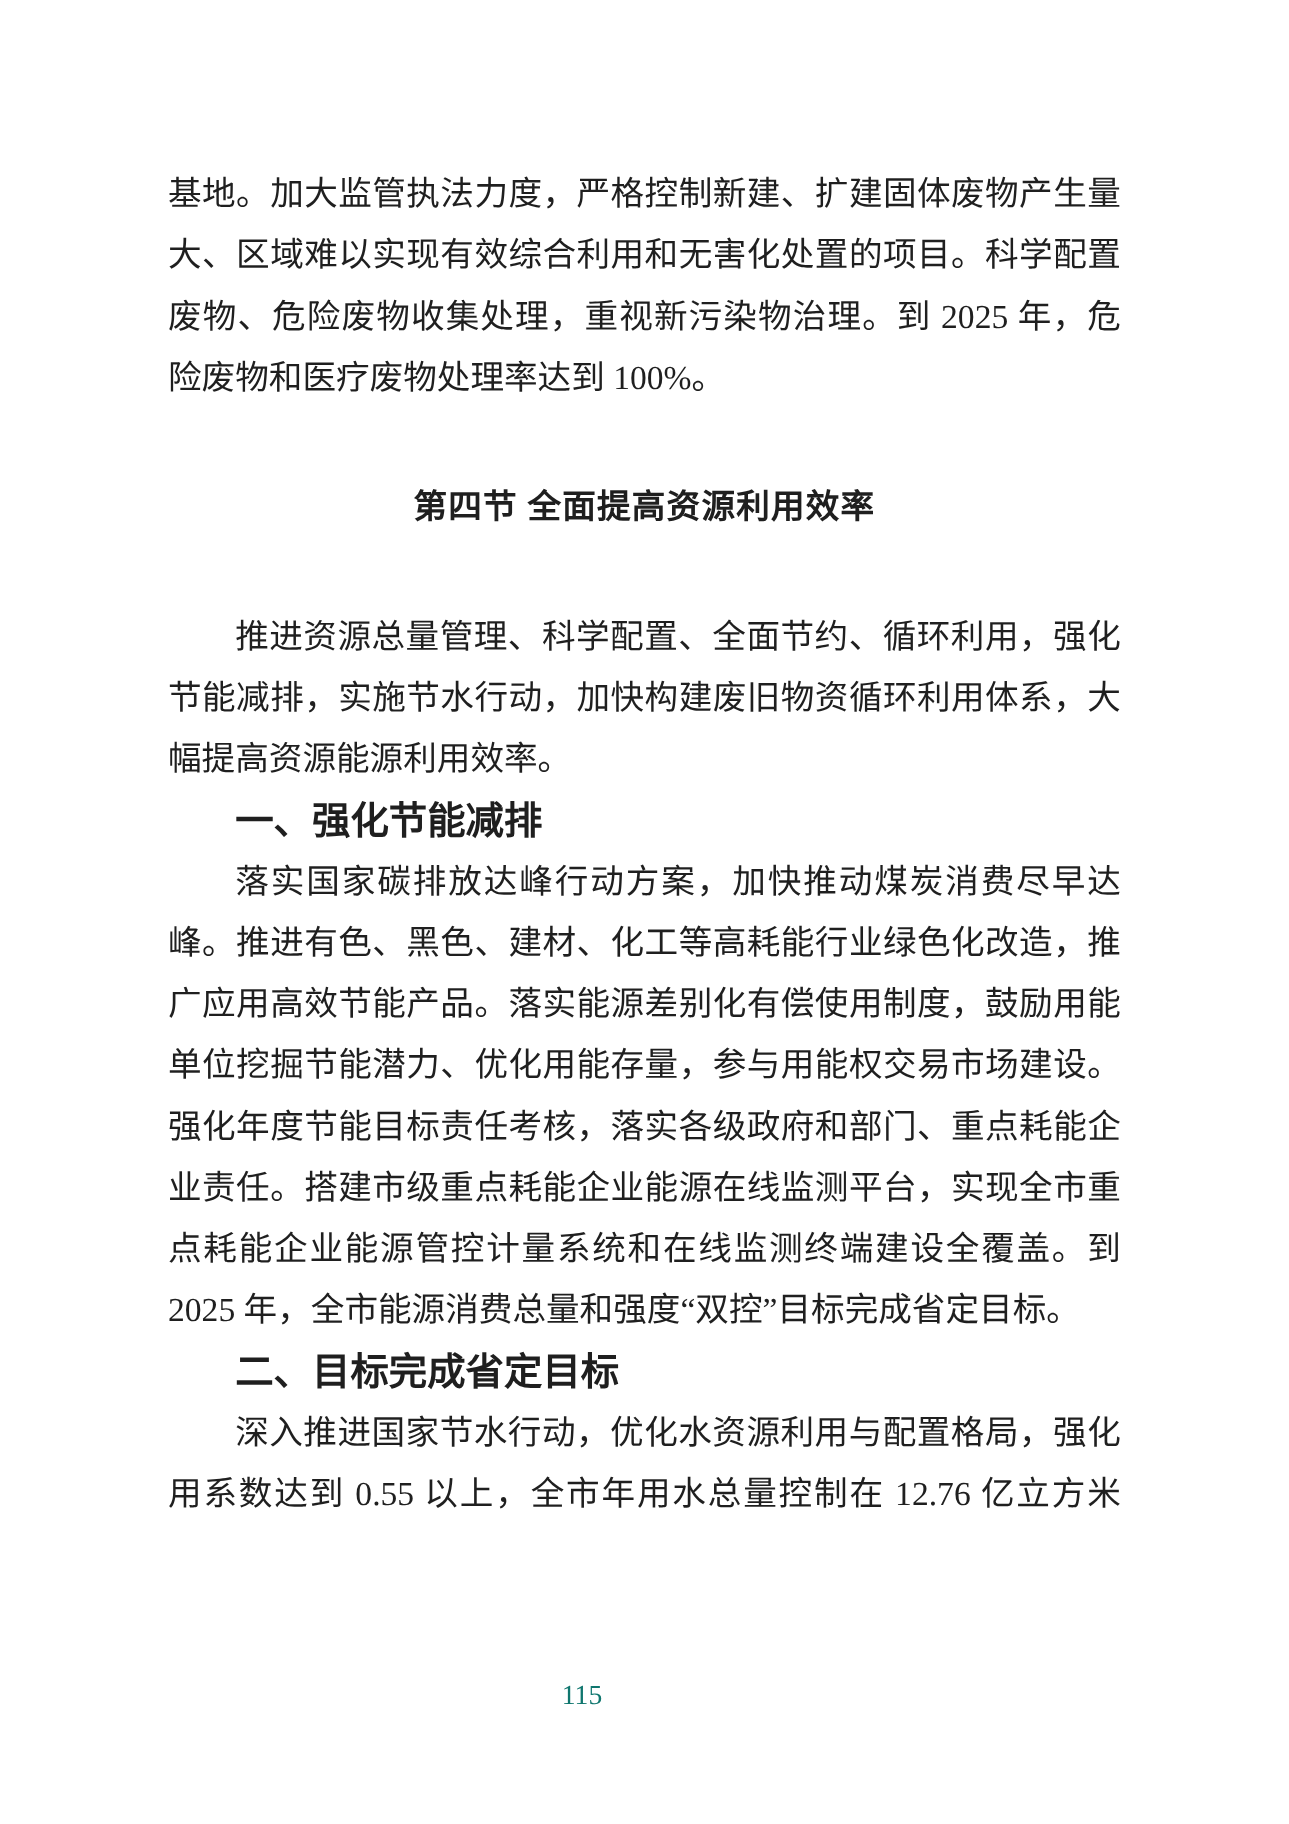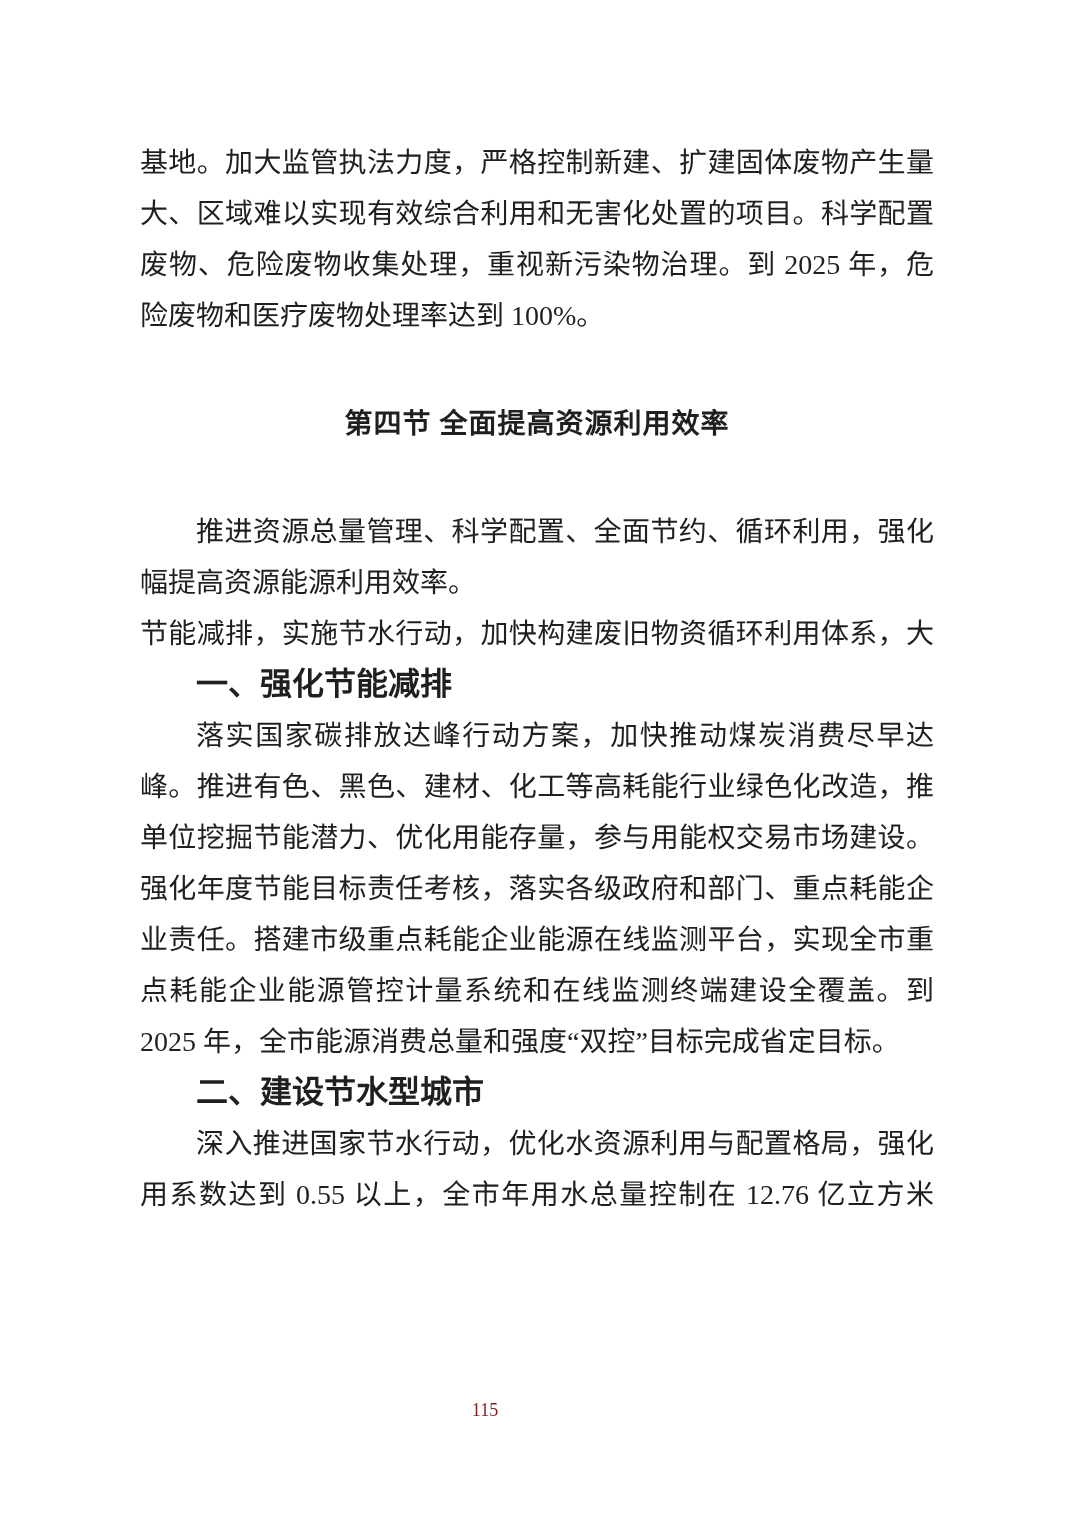--- a/index.html
+++ b/index.html
@@ -47,52 +47,53 @@
     font-size: 32px;
     line-height: 51px;
     text-indent: 56px;
   }
   .page-number {
     position: absolute;
     left: 0;
     right: 0;
     top: 1400px;
     text-align: center;
-    font-size: 18px;
+    font-size: 23px;
     font-family: "Liberation Serif", serif;
-    color: #7f1d1d;
+    color: #0f766e;
   }
 </style>
 </head>
 <body>
 
 <div class="page" style="background: rgb(255, 255, 255); color: rgb(31, 31, 31);">
   <main class="doc">
       <p class="paragraph">
         <span class="line">基地。加大监管执法力度，严格控制新建、扩建固体废物产生量</span>
         <span class="line">大、区域难以实现有效综合利用和无害化处置的项目。科学配置</span>
         <span class="line">废物、危险废物收集处理，重视新污染物治理。到 2025 年，危</span>
         <span class="line lastline">险废物和医疗废物处理率达到 100%。</span>
       </p>
       <h2 class="section-heading">第四节 全面提高资源利用效率</h2>
       <p class="paragraph">
         <span class="line indent">推进资源总量管理、科学配置、全面节约、循环利用，强化</span>
+        <span class="line">节能减排，实施节水行动，加快构建废旧物资循环利用体系，大</span>
         <span class="line lastline">幅提高资源能源利用效率。</span>
-        <span class="line">节能减排，实施节水行动，加快构建废旧物资循环利用体系，大</span>
       </p>
       <h3 class="sub-heading">一、强化节能减排</h3>
       <p class="paragraph">
         <span class="line indent">落实国家碳排放达峰行动方案，加快推动煤炭消费尽早达</span>
         <span class="line">峰。推进有色、黑色、建材、化工等高耗能行业绿色化改造，推</span>
+        <span class="line">广应用高效节能产品。落实能源差别化有偿使用制度，鼓励用能</span>
         <span class="line">单位挖掘节能潜力、优化用能存量，参与用能权交易市场建设。</span>
         <span class="line">强化年度节能目标责任考核，落实各级政府和部门、重点耗能企</span>
         <span class="line">业责任。搭建市级重点耗能企业能源在线监测平台，实现全市重</span>
         <span class="line">点耗能企业能源管控计量系统和在线监测终端建设全覆盖。到</span>
         <span class="line lastline">2025 年，全市能源消费总量和强度“双控”目标完成省定目标。</span>
       </p>
-      <h3 class="sub-heading">二、建设节水型城市</h3>
+      <h3 class="sub-heading">二、目标完成省定目标</h3>
       <p class="paragraph">
         <span class="line indent">深入推进国家节水行动，优化水资源利用与配置格局，强化</span>
         <span class="line">用系数达到 0.55 以上，全市年用水总量控制在 12.76 亿立方米</span>
       </p>
     </main>
   <div class="page-number">115</div>
 </div>
 
 </body></html>

